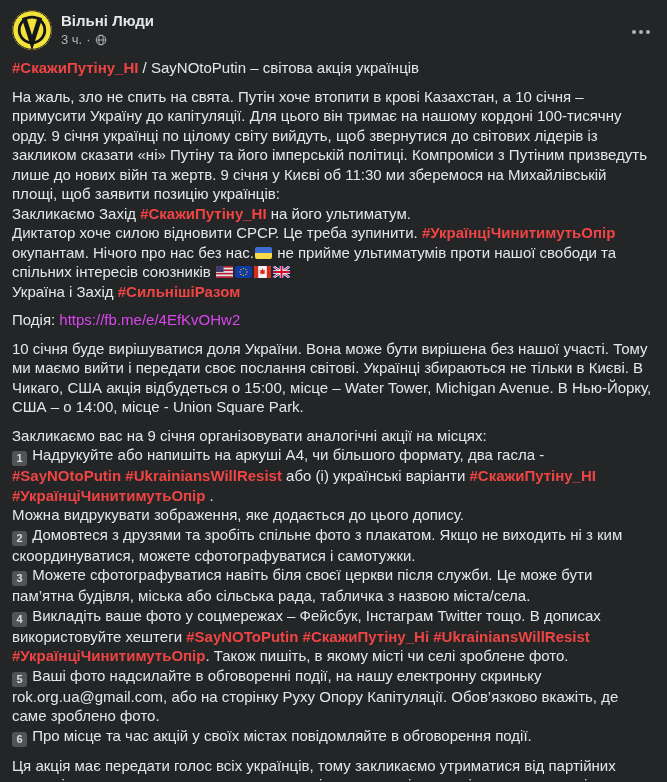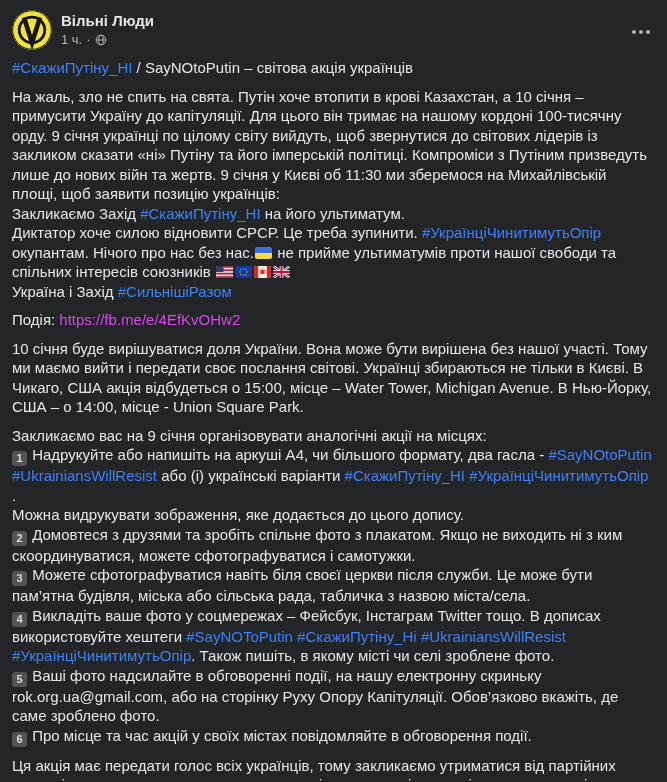--- a/index.html
+++ b/index.html
@@ -63,23 +63,24 @@
     padding: 4px 12px 12px 12px;
     color: #e4e6eb;
     font-size: 15px;
     line-height: 19.5px;
   }
   .post-body p {
     margin: 0 0 9px 0;
   }
   .post-body p:last-child { margin-bottom: 0; }
   a.hashtag {
-    color: #3b82f6;
+    color: #ef4444;
     text-decoration: none;
     cursor: pointer;
+    font-weight: bold;
   }
   a.url {
     color: #d946ef;
     text-decoration: none;
     cursor: pointer;
   }
   .keycap {
     display: inline-block;
     width: 15px;
     height: 15px;
@@ -116,21 +117,21 @@
           <circle cx="20" cy="20" r="20" fill="#f2e33c"></circle>
           <circle cx="20" cy="20" r="19.3" fill="none" stroke="#1a1a1a" stroke-width="1"></circle>
           <circle cx="20" cy="20" r="12.8" fill="none" stroke="#161616" stroke-width="2.8"></circle>
           <path d="M12 7.5 L20 32.8 L28 7.5" fill="none" stroke="#161616" stroke-width="4.6"></path>
         </svg>
       </span>
     </div>
     <div class="hmeta">
       <div class="page-name">Вільні Люди</div>
       <div class="sub">
-        <span>1 ч.</span>
+        <span>3 ч.</span>
         <span class="dot">·</span>
         <span class="globe">
           <svg width="12" height="12" viewBox="0 0 16 16" fill="none" stroke="#b0b3b8" stroke-width="1.3">
             <circle cx="8" cy="8" r="6.4"></circle>
             <ellipse cx="8" cy="8" rx="3" ry="6.4"></ellipse>
             <path d="M1.6 8 h12.8"></path>
           </svg>
         </span>
       </div>
     </div>

